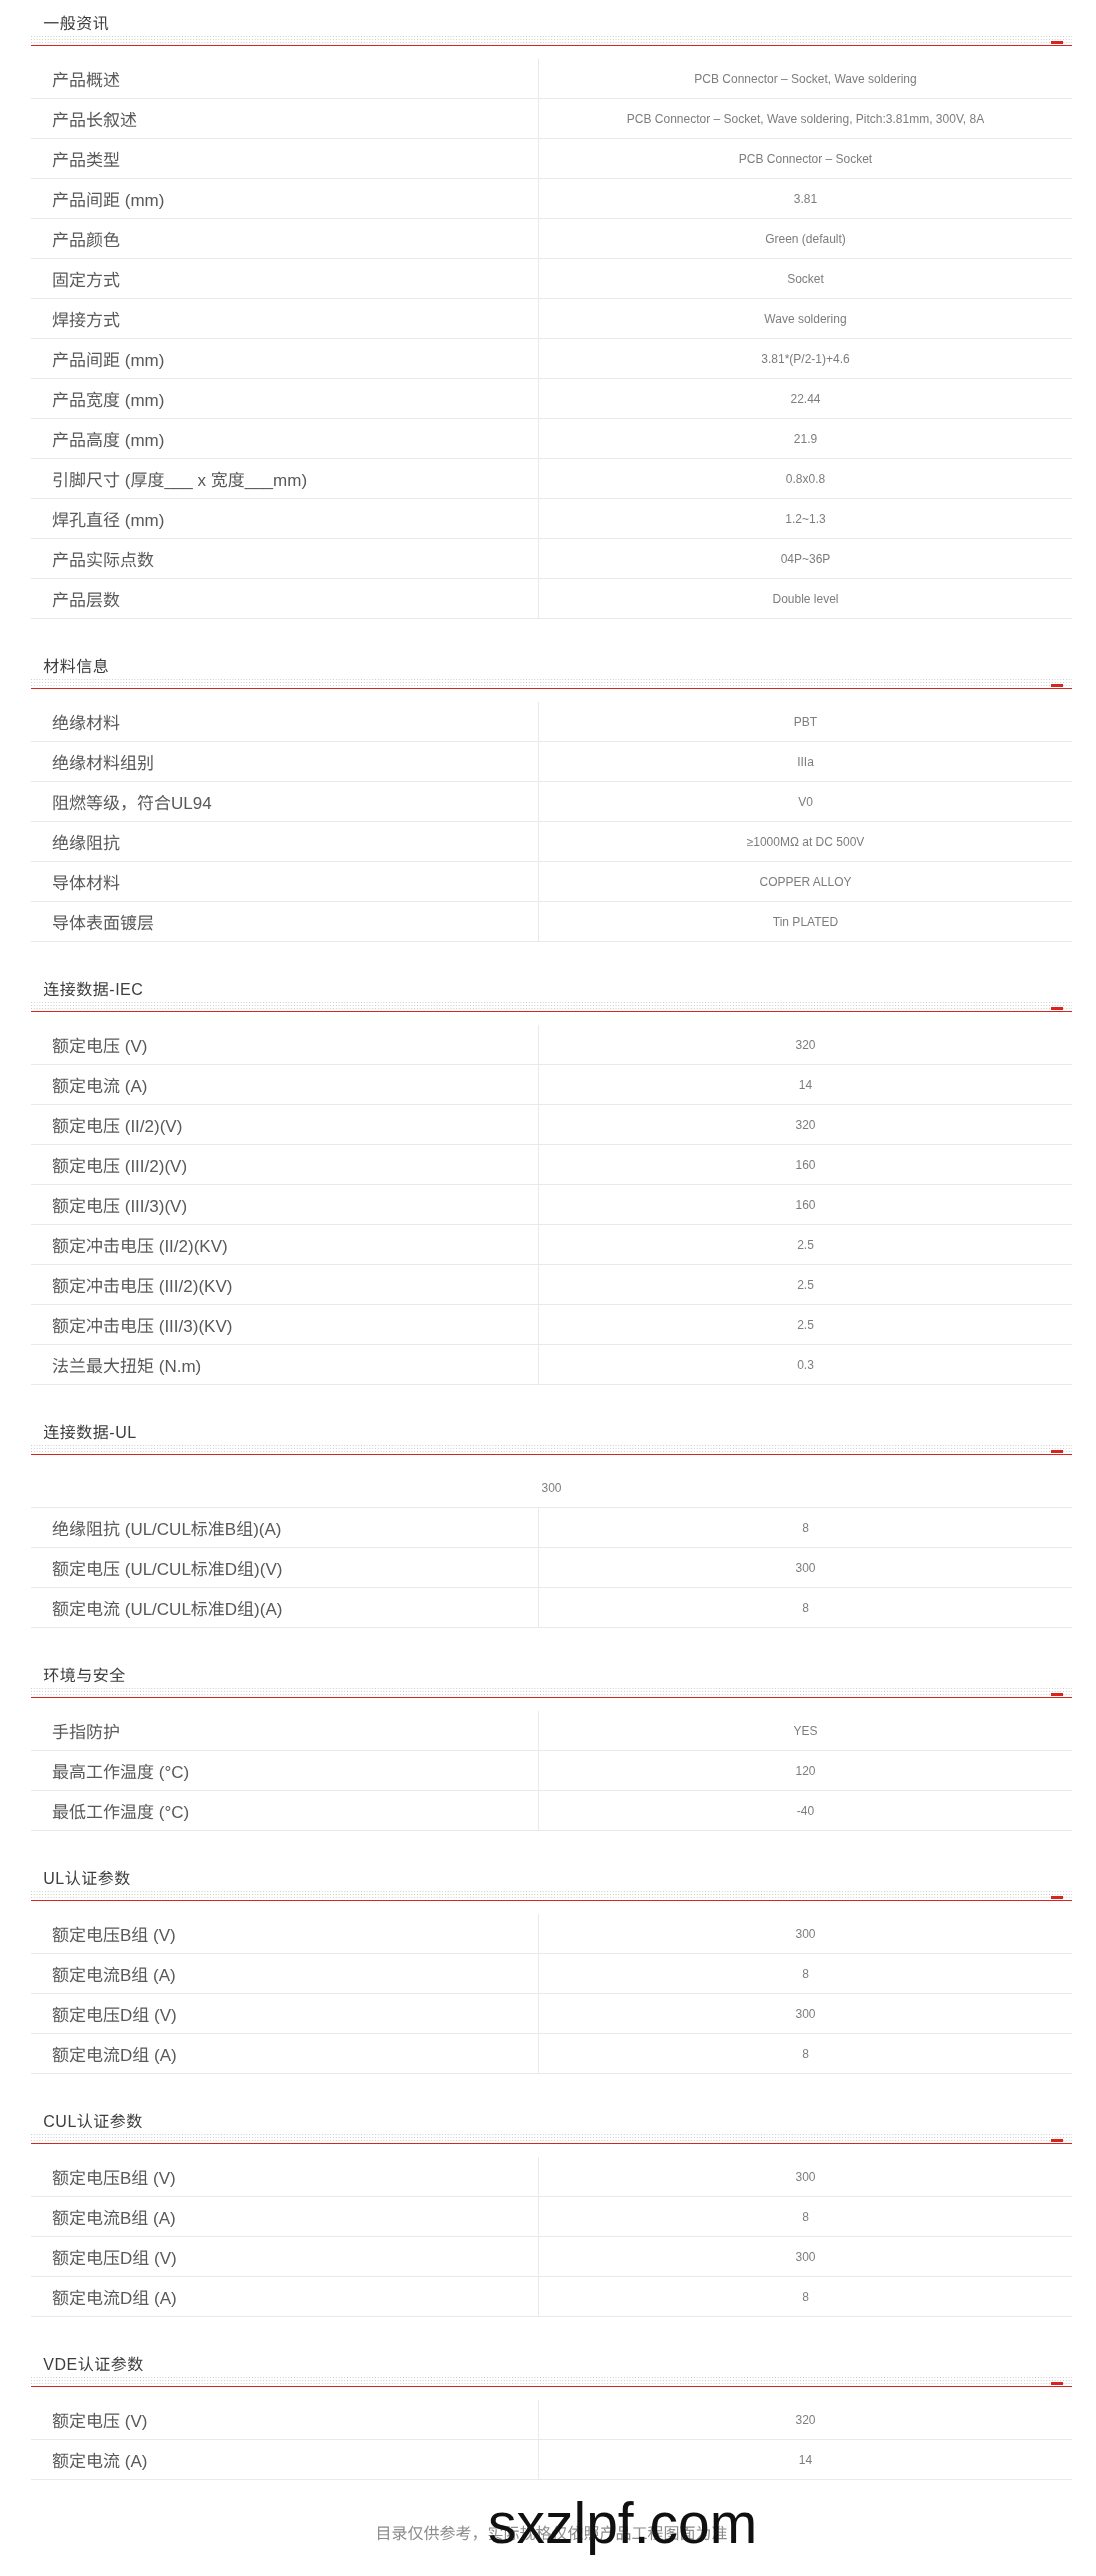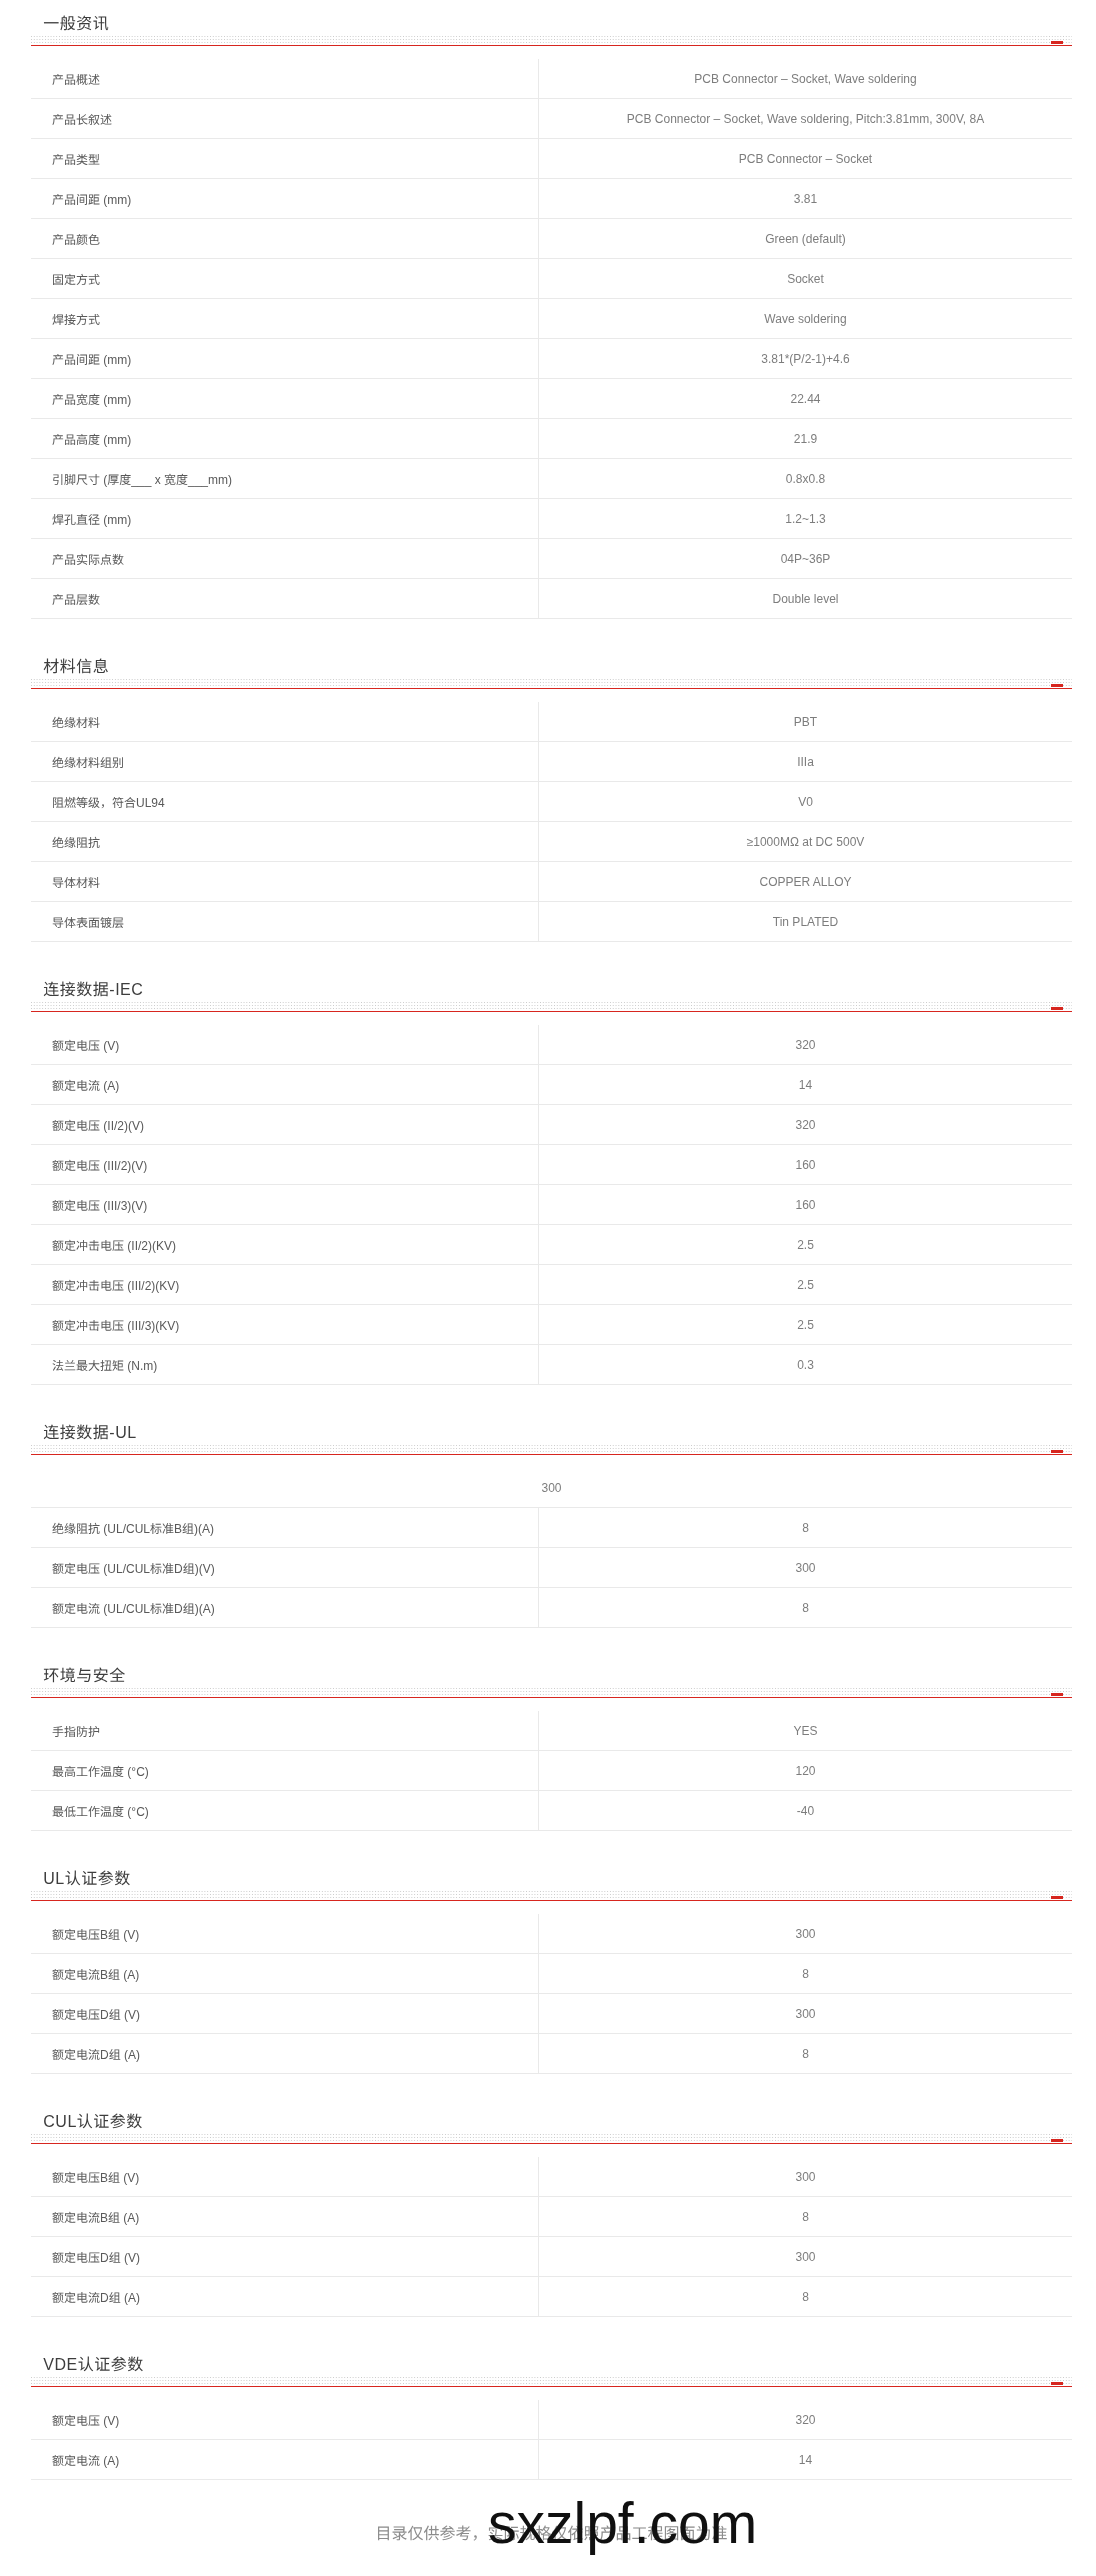--- a/index.html
+++ b/index.html
@@ -63,21 +63,21 @@
     box-sizing: border-box;
     border-bottom: 0.9px solid #e9e9e9;
     align-items: stretch;
   }
   .spec-row-label {
     width: 508px;
     box-sizing: border-box;
     padding-left: 21px;
     display: flex;
     align-items: center;
-    font-size: 12px;
+    font-size: 17px;
     color: #595959;
     border-right: 0.9px solid #e9e9e9;
   }
   .spec-row-value {
     flex: 1;
     display: flex;
     align-items: center;
     justify-content: center;
     font-size: 12px;
     color: #7d7d7d;

